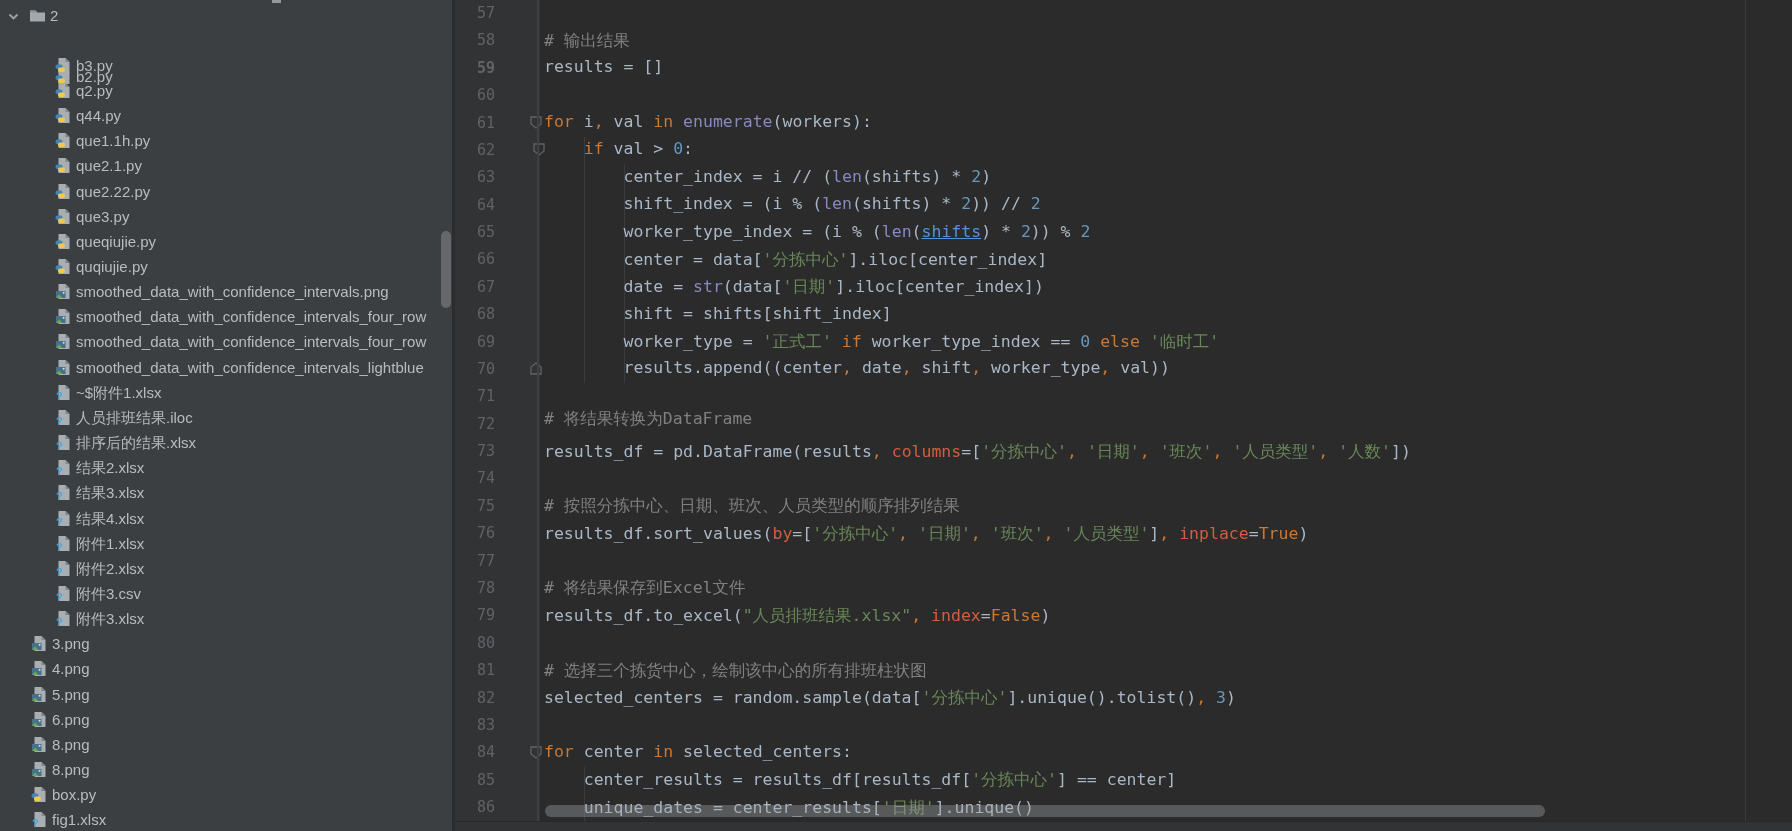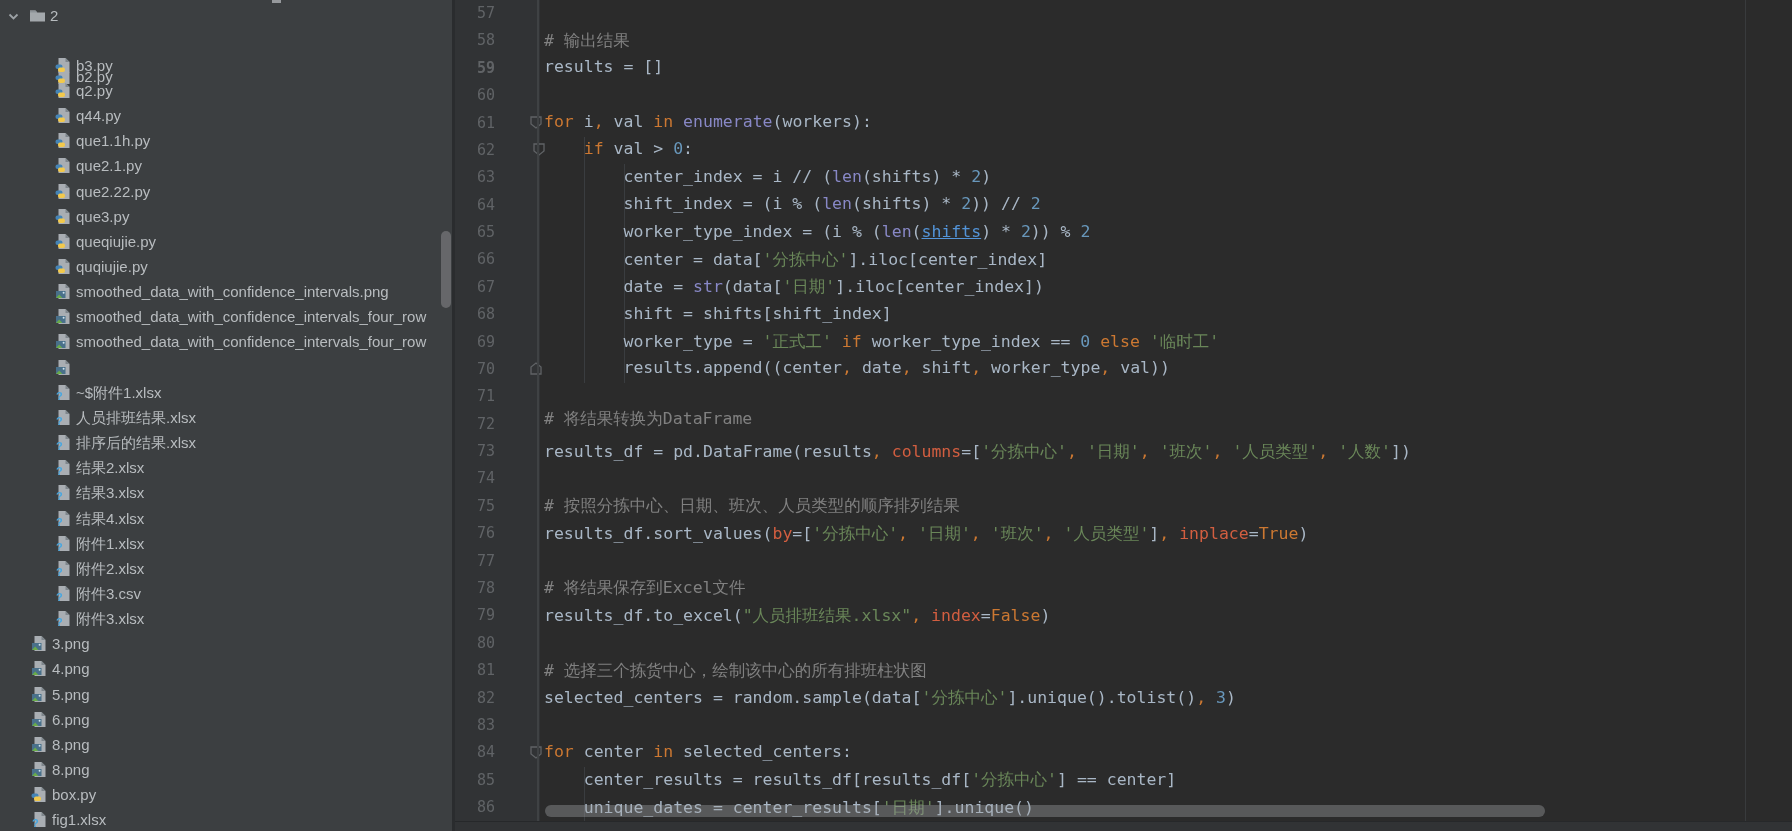--- a/index.html
+++ b/index.html
@@ -178,36 +178,37 @@
           <span class="lbl" style="left:76px">smoothed_data_with_confidence_intervals_four_row</span>
         </div>
         <div class="tree-row" style="top: 354.6px;">
           <span class="ficon" style="left:55px"><svg width="17" height="17" viewBox="0 0 17 17">
               <path d="M3.5 1 h7 l4 4 v11 h-11 z" fill="#a9aeb3"></path>
               <path d="M10.5 1 l4 4 h-4 z" fill="#7e858b"></path>
               <rect x="1" y="8" width="9.5" height="7" fill="#49708a"></rect>
               <path d="M1 15 l3.2-3.4 l3.2 3.4 z" fill="#6aab49"></path>
               <circle cx="8.6" cy="9.8" r="1" fill="#cfe3f0"></circle>
             </svg></span>
+          <span class="lbl" style="left:76px">smoothed_data_with_confidence_intervals_lightblue</span>
         </div>
         <div class="tree-row" style="top: 379.75px;">
           <span class="ficon" style="left:55px"><svg width="17" height="17" viewBox="0 0 17 17">
               <path d="M3.5 1 h7 l4 4 v11 h-11 z" fill="#a9aeb3"></path>
               <path d="M10.5 1 l4 4 h-4 z" fill="#7e858b"></path>
               <text x="1" y="15.5" font-family="Liberation Sans,sans-serif" font-size="11" font-weight="bold" fill="#48a7e0">?</text>
             </svg></span>
           <span class="lbl" style="left:76px">~$附件1.xlsx</span>
         </div>
         <div class="tree-row" style="top: 404.9px;">
           <span class="ficon" style="left:55px"><svg width="17" height="17" viewBox="0 0 17 17">
               <path d="M3.5 1 h7 l4 4 v11 h-11 z" fill="#a9aeb3"></path>
               <path d="M10.5 1 l4 4 h-4 z" fill="#7e858b"></path>
               <text x="1" y="15.5" font-family="Liberation Sans,sans-serif" font-size="11" font-weight="bold" fill="#48a7e0">?</text>
             </svg></span>
-          <span class="lbl" style="left:76px">人员排班结果.xlsx</span>
+          <span class="lbl" style="left:76px">人员排班结果.iloc</span>
         </div>
         <div class="tree-row" style="top: 430.05px;">
           <span class="ficon" style="left:55px"><svg width="17" height="17" viewBox="0 0 17 17">
               <path d="M3.5 1 h7 l4 4 v11 h-11 z" fill="#a9aeb3"></path>
               <path d="M10.5 1 l4 4 h-4 z" fill="#7e858b"></path>
               <text x="1" y="15.5" font-family="Liberation Sans,sans-serif" font-size="11" font-weight="bold" fill="#48a7e0">?</text>
             </svg></span>
           <span class="lbl" style="left:76px">排序后的结果.xlsx</span>
         </div>
         <div class="tree-row" style="top: 455.2px;">

